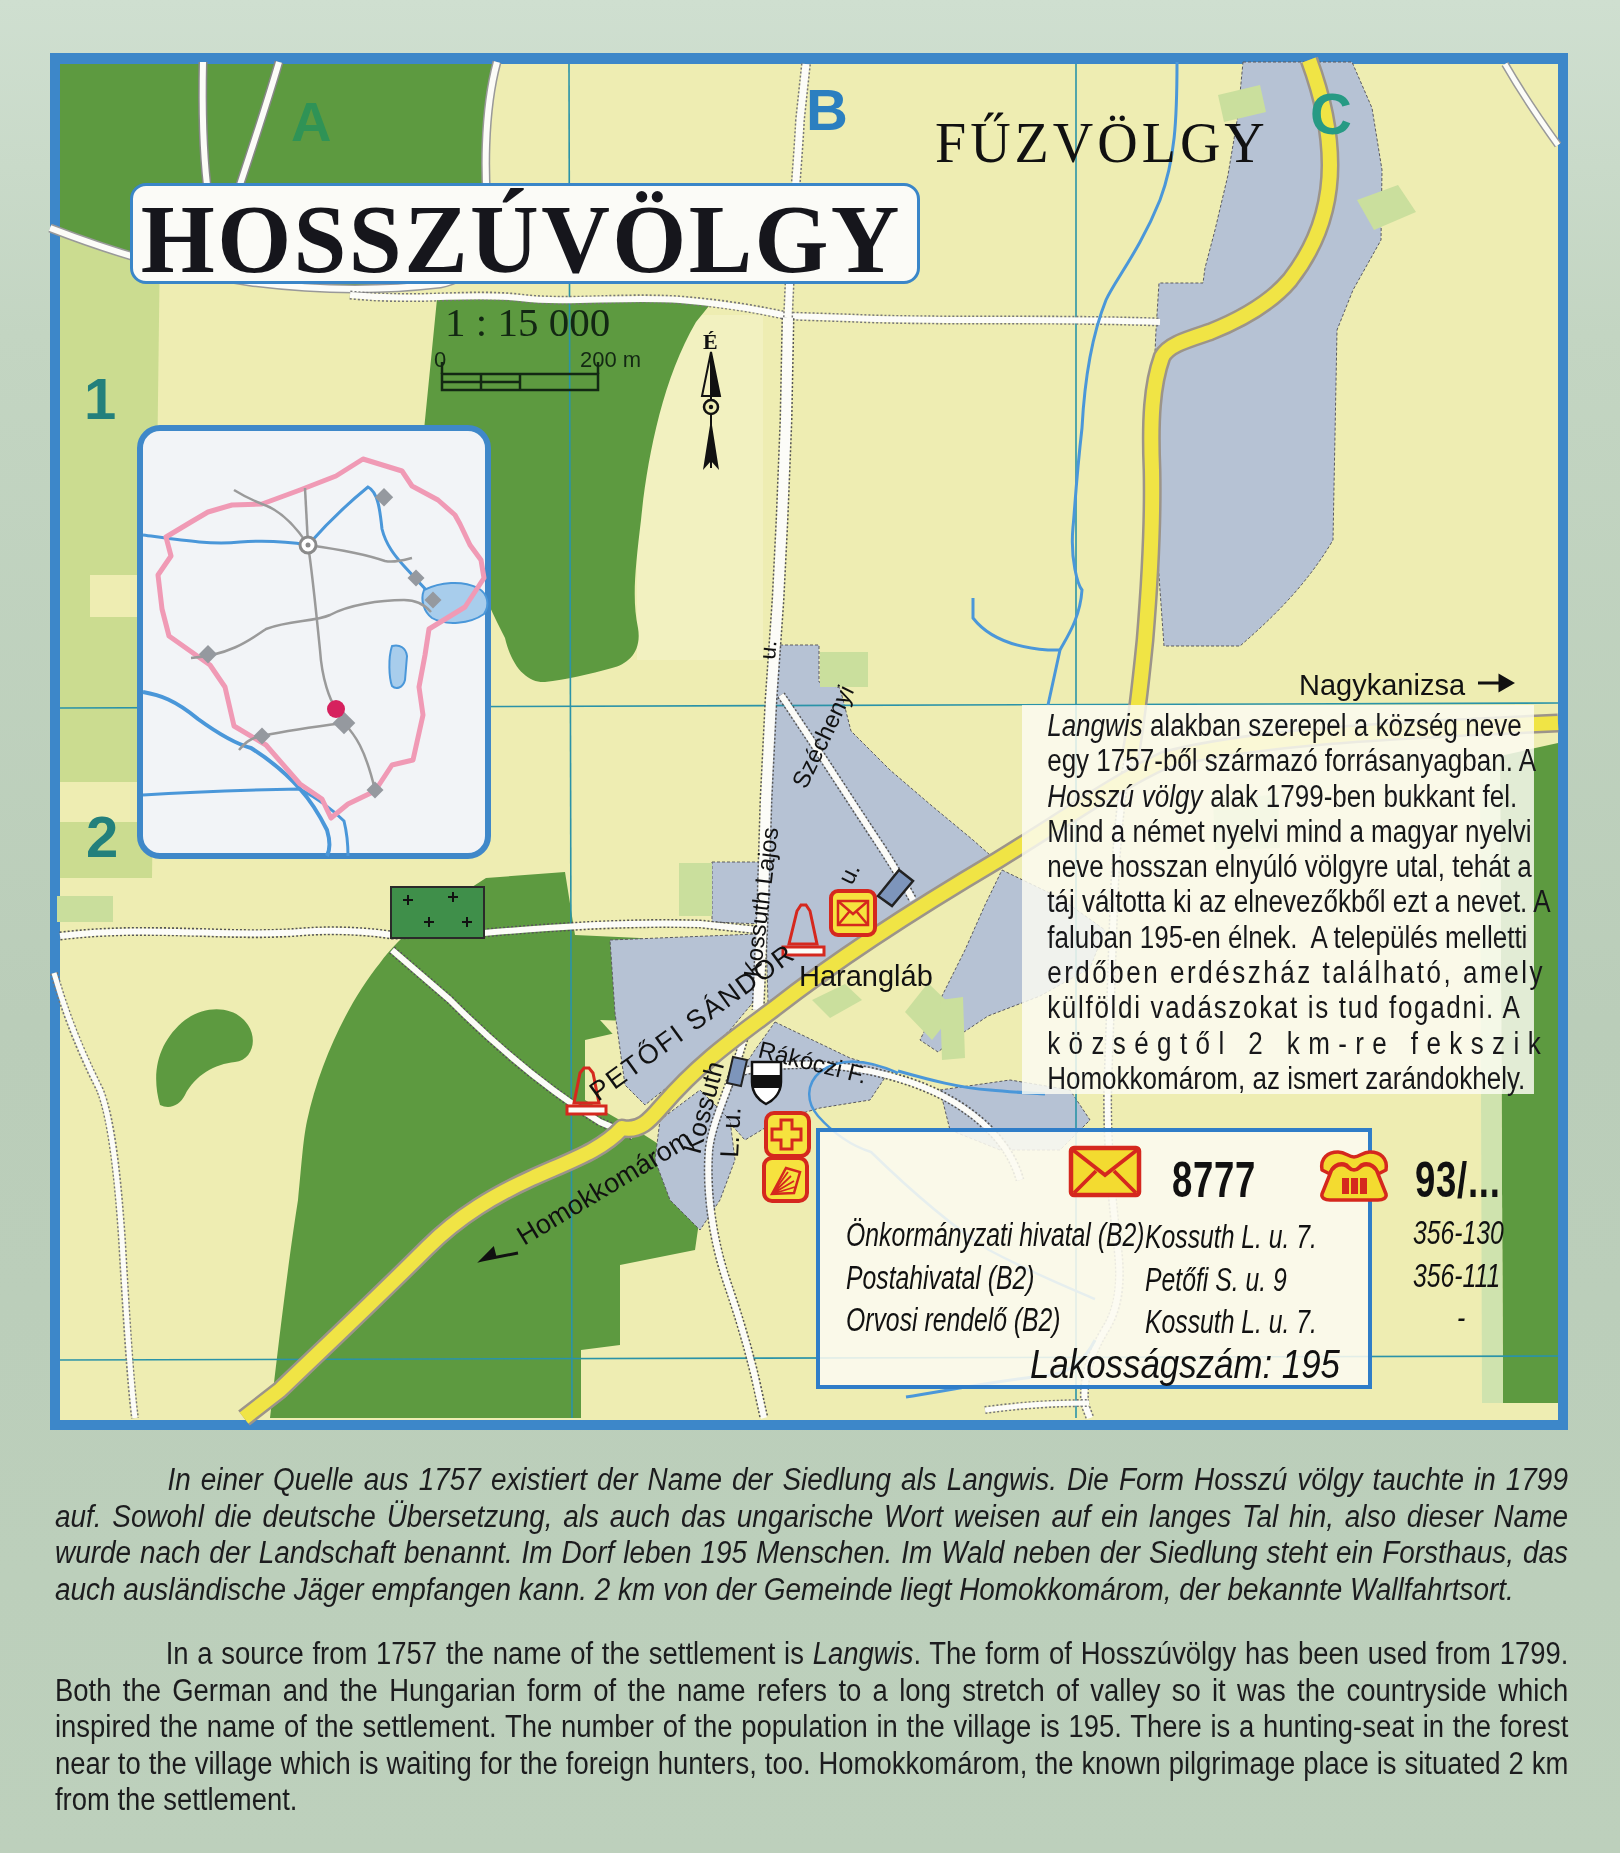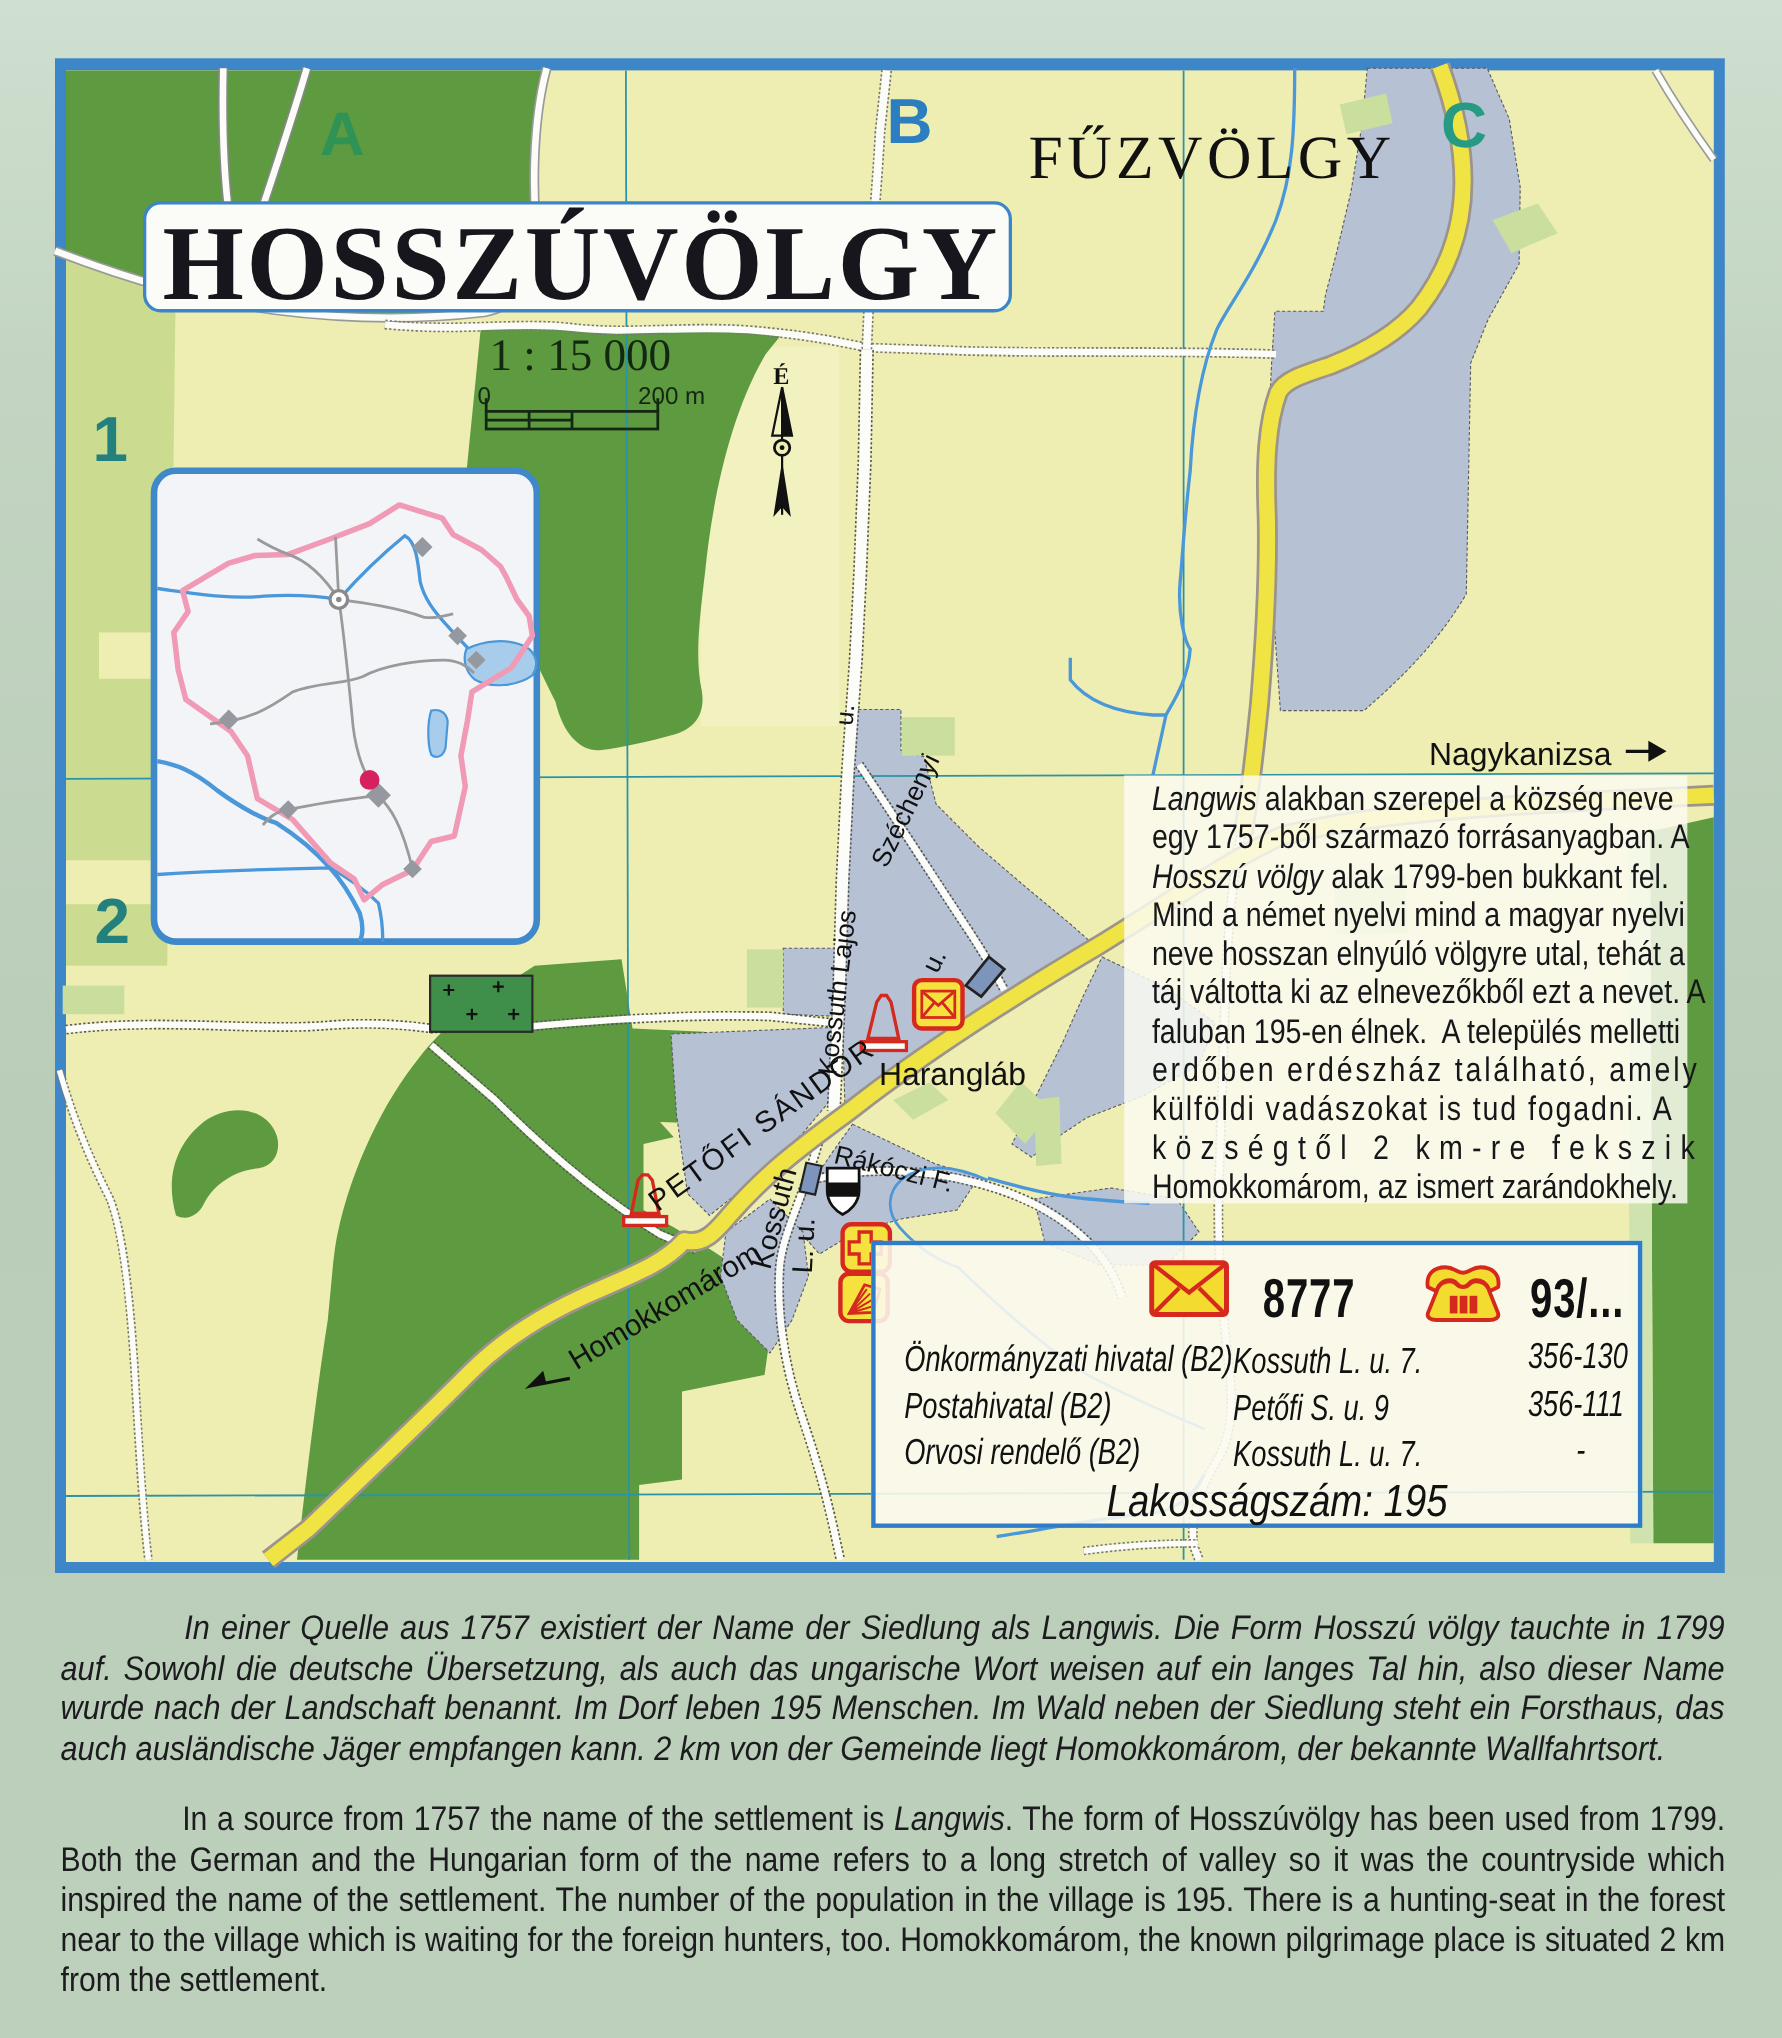--- a/index.html
+++ b/index.html
@@ -2,29 +2,29 @@
 <html><head>
 <meta charset="utf-8">
 <style>
 html,body{margin:0;padding:0}
 .page{position:relative;width:1620px;height:1853px;overflow:hidden;
 background:linear-gradient(180deg,#cfdfd0 0%,#c3d5c2 18%,#bacdb9 55%,#bdd0bc 100%);
 font-family:"Liberation Sans",sans-serif;}
 .abs{position:absolute}
 .titlebox{position:absolute;left:130px;top:183px;width:790px;height:101px;
 background:#fbfbf7;border:3px solid #3a86c8;border-radius:16px;
-display:flex;align-items:center;justify-content:flex-end;padding-top:11px;box-sizing:border-box;}
+display:flex;align-items:center;justify-content:flex-start;padding-top:11px;box-sizing:border-box;}
 .titlebox span{font-family:"Liberation Serif",serif;font-weight:bold;font-size:97px;
 letter-spacing:2.5px;color:#16161c;transform:scale(0.98,1.0);white-space:nowrap}
 .hubox{position:absolute;left:1022px;top:705px;width:610px;height:389px;
 background:rgba(252,252,242,0.84);color:#17171a;
 font-size:31px;line-height:35.3px;padding:3px 20px 0 30px;box-sizing:border-box;
 transform:scaleX(0.8393);transform-origin:0 0;}
 .hubox .ln{text-align:justify;text-align-last:justify;white-space:nowrap}
-.infobox{position:absolute;left:792px;top:1128px;width:701px;height:261px;
+.infobox{position:absolute;left:816px;top:1128px;width:556px;height:261px;
 background:rgba(252,251,240,0.88);border:4px solid #2f7dc8;box-sizing:border-box;}
 .infobox .big{position:absolute;font-size:50px;font-weight:bold;color:#111;
 transform:scaleX(0.73);transform-origin:0 0;letter-spacing:1px}
 .infobox .row{position:absolute;font-style:italic;font-size:33px;color:#111;white-space:nowrap;
 transform:scaleX(0.75);transform-origin:0 0;}
 .para{position:absolute;left:55px;width:1681px;color:#1c1c1e;
 font-size:31px;line-height:36.6px;text-align:justify;text-indent:125px;
 transform:scaleX(0.90);transform-origin:0 0;}
 .gpara{font-style:italic;}
 </style>

